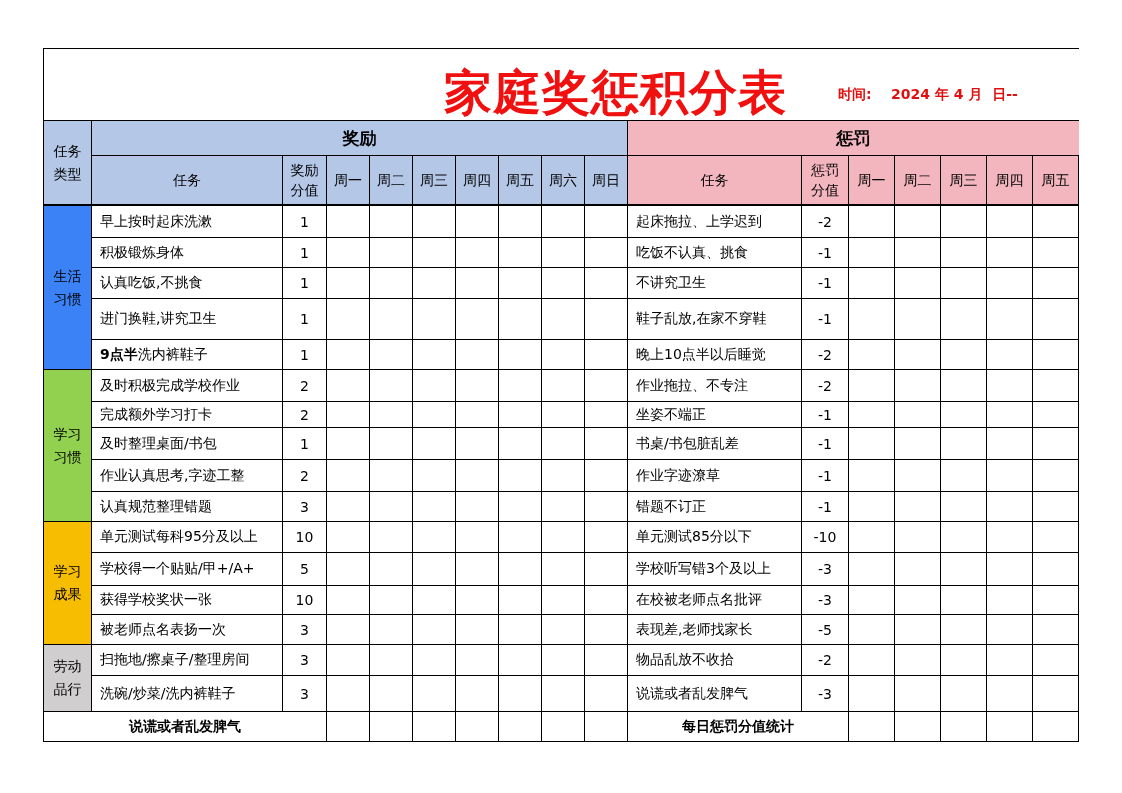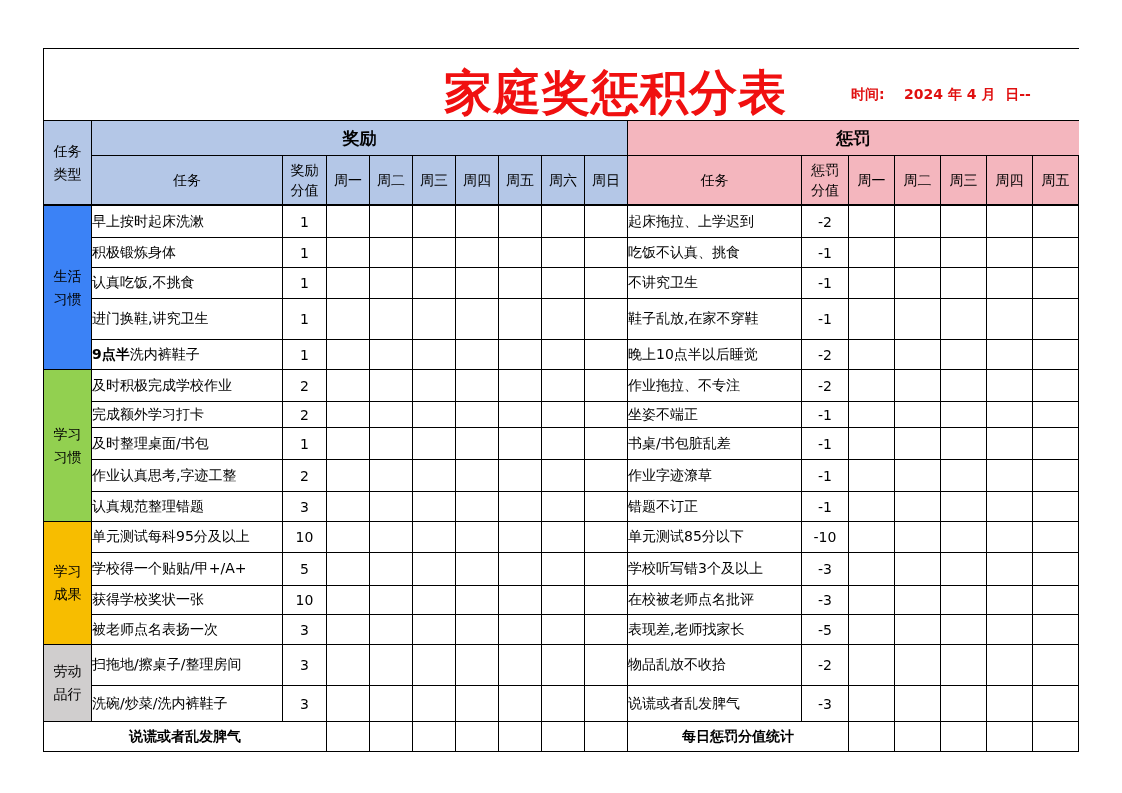--- a/index.html
+++ b/index.html
@@ -2,27 +2,27 @@
 <html><head>
 <meta charset="utf-8">
 <style>
   html, body { margin:0; padding:0; background:#ffffff; }
   body { width:1122px; height:793px; position:relative; overflow:hidden;
          font-family:"DejaVu Sans","Liberation Sans",sans-serif; color:#000; }
   #sheet { position:absolute; left:43px; top:48px; }
   table { border-collapse:collapse; table-layout:fixed; }
   td { border:1px solid #000; padding:0; font-size:14px; text-align:center;
        vertical-align:middle; overflow:hidden; white-space:nowrap; }
-  td.task { text-align:left; padding-left:0; }
+  td.task { text-align:left; padding-left:8px; }
   .title-row td { border-bottom:1px solid #000; }
   .title-cell { position:relative; height:71px; border-right:none; }
   .title-text { position:absolute; left:400px; top:12px; font-size:48px; font-weight:bold;
                 color:#f01010; letter-spacing:1px; }
   .date-text { position:absolute; left:794px; top:37px; font-size:14px; font-weight:bold; color:#e01010;
-               white-space:pre;margin-left:13px; }
+               white-space:pre; }
   .hdr-blue { background:#b4c7e7; }
   .hdr-pink { background:#f4b6be; }
   .h1 { font-size:17px; font-weight:bold; height:34px; }
   .h2 { height:48px; font-size:14px; line-height:20px; }
   .cat-orange { background:#3b82f6; }
   .cat-green { background:#92d050; }
   .cat-yellow { background:#f7bd00; }
   .cat-gray { background:#d0cece; }
   .cat { line-height:23px; font-size:14px; }
   .footer td { height:29px; font-weight:bold; }
@@ -358,21 +358,21 @@
           <td></td>
           <td></td>
           <td class="task">表现差,老师找家长</td>
           <td>-5</td>
           <td></td>
           <td></td>
           <td></td>
           <td></td>
           <td></td>
         </tr>
-        <tr style="height: 41px;">
+        <tr style="height: 31px;">
           <td rowspan="2" class="cat cat-gray"><span>劳动</span><br><span>品行</span></td>
           <td class="task">扫拖地/擦桌子/整理房间</td>
           <td>3</td>
           <td></td>
           <td></td>
           <td></td>
           <td></td>
           <td></td>
           <td></td>
           <td></td>

